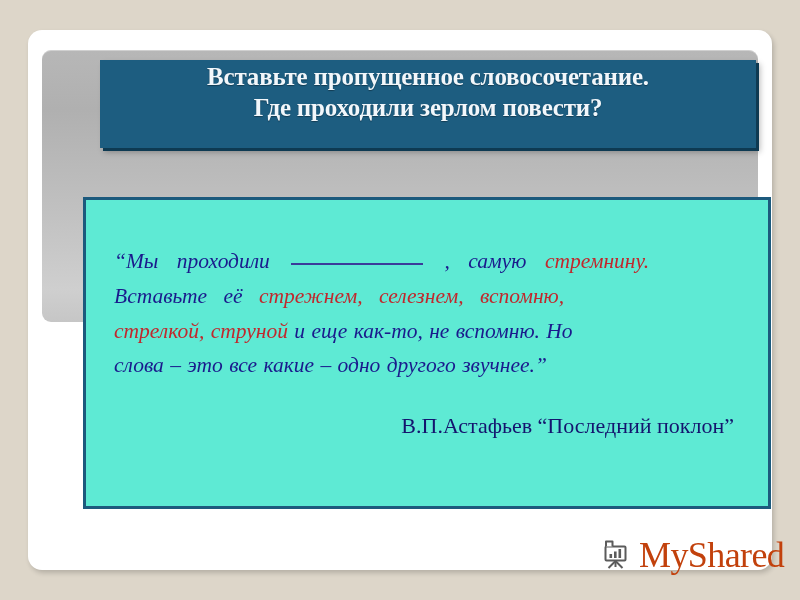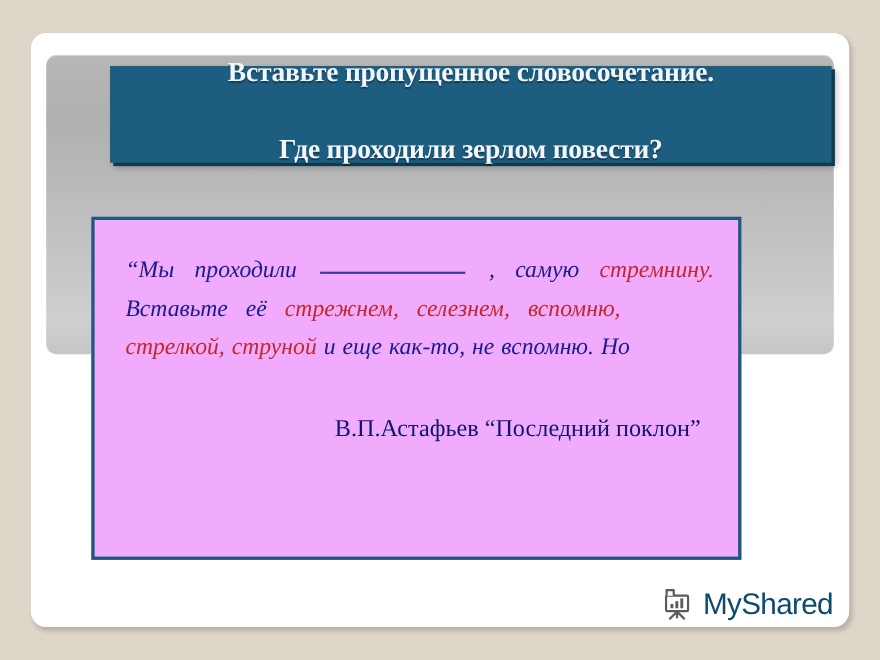--- a/index.html
+++ b/index.html
@@ -58,47 +58,45 @@
     position: absolute;
     left: 72px;
     top: 30px;
     width: 656px;
     height: 88px;
     background: #1d5d80;
     box-shadow: 3px 3px 0 #0e3a52, 4px 4px 6px rgba(0,0,0,0.28);
     display: flex;
     flex-direction: column;
     align-items: center;
-    justify-content: center;
     box-sizing: border-box;
     padding: 2px 10px 6px 10px;
-    gap: 40px;
   }
   .title-line {
     color: #f2f7fb;
     font-family: "Liberation Serif", "DejaVu Serif", serif;
     font-weight: bold;
     font-size: 25px;
     line-height: 1.22;
     letter-spacing: -0.2px;
     white-space: nowrap;
     text-shadow: 0 1px 1px rgba(0,0,0,0.35);
   }
 
   
   #quote-box {
     position: absolute;
     left: 55px;
     top: 167px;
-    width: 591px;
+    width: 688px;
     height: 312px;
-    background: #f0abfc;
+    background: #5eead4;
     border: 3px solid #1c5a7d;
     box-sizing: border-box;
-    padding: 28px 28px 10px 28px;
+    padding: 44px 28px 10px 28px;
   }
 
   .quote-body {
     font-family: "Liberation Serif", "DejaVu Serif", serif;
     font-style: italic;
     font-size: 21.5px;
     line-height: 1.62;
     color: #1a1a8c;
     text-align: justify;
     text-align-last: left;
@@ -118,43 +116,43 @@
     vertical-align: 3px;
     margin: 0 3px;
   }
 
   
   .sp-wide { letter-spacing: 0; word-spacing: 13px; }
   .sp-med  { word-spacing: 11px; }
   .sp-norm { word-spacing: 1px; font-style: italic; }
 
   #attribution {
-    margin-top: 44px;
+    margin-top: 30px;
     text-align: right;
     padding-right: 6px;
     font-family: "Liberation Serif", "DejaVu Serif", serif;
     font-style: normal;
     font-size: 22px;
     color: #14146e;
     white-space: nowrap;
   }
 
   
   #myshared-logo {
     position: absolute;
     left: 600px;
     top: 534px;
     display: flex;
     align-items: center;
     gap: 7px;
   }
   #myshared-logo .logo-text {
-    font-family: Liberation Sans, sans-serif;
-    font-size: 27px;
-    color: #0c4a6e;
+    font-family: Liberation Serif, serif;
+    font-size: 36px;
+    color: #c2410c;
     letter-spacing: -0.6px;
   }
   #myshared-icon { display: block; }
 </style>
 </head>
 <body>
 
 <div id="stage">
 
   <div id="slide-card">
@@ -180,20 +178,23 @@
         <span class="quote-line sp-med">
           <span class="q-blue">Вставьте  её </span>
           <span class="q-red">стрежнем,  селезнем,  вспомню,</span>
         </span>
 
         <span class="quote-line sp-norm">
           <span class="q-red">стрелкой, струной</span>
           <span class="q-blue"> и еще как-то, не вспомню. Но</span>
         </span>
 
+        <span class="quote-line sp-norm">
+          <span class="q-blue">слова – это все какие – одно другого звучнее.”</span>
+        </span>
 
       </div>
 
       <div id="attribution">В.П.Астафьев “Последний поклон”</div>
 
     </div>
   </div>
 
   <div id="myshared-logo">
     <span>

